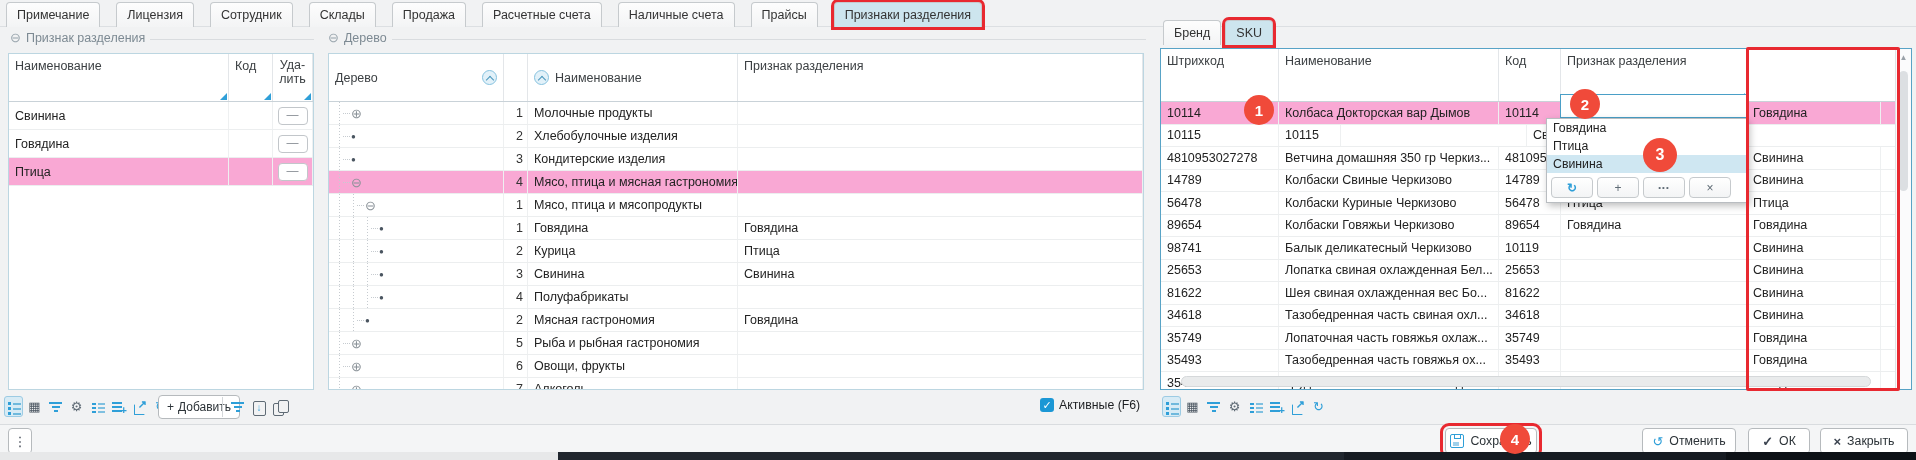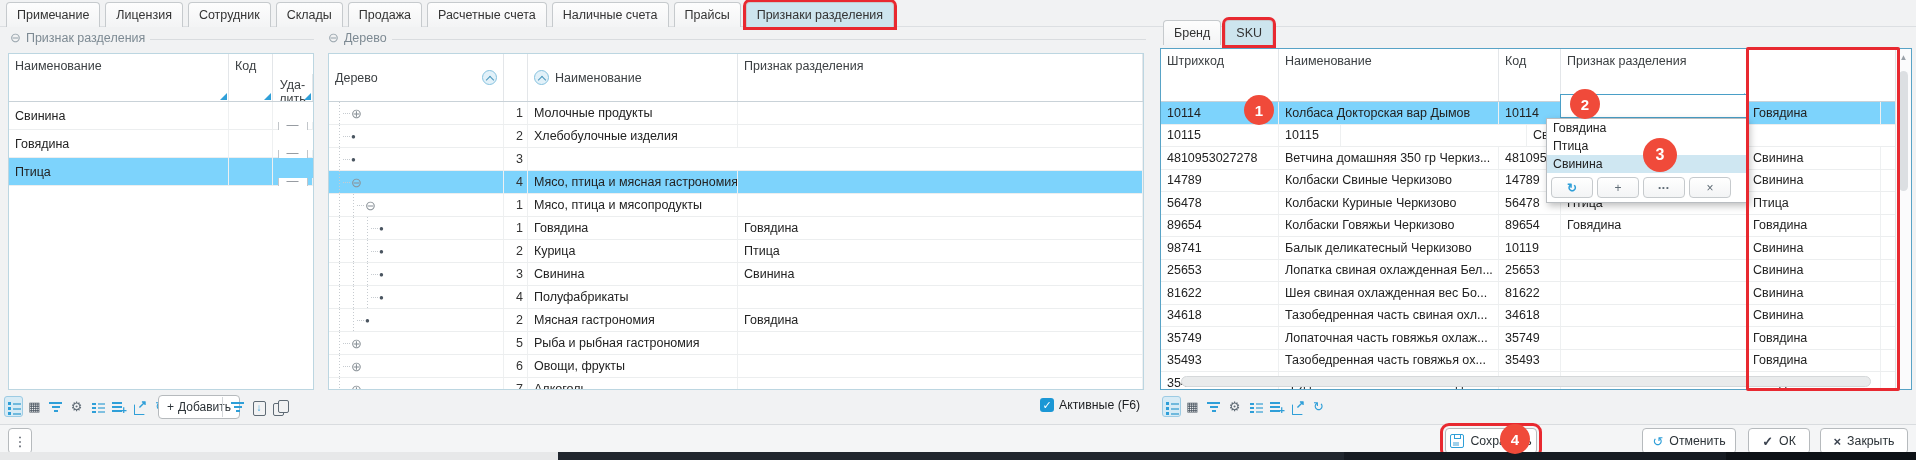--- a/index.html
+++ b/index.html
@@ -2,48 +2,48 @@
 <html><head>
 <meta charset="utf-8">
 <style>
   html,body{margin:0;padding:0;background:#e9eaec;}
   *{box-sizing:border-box;}
   .stage{position:relative;width:1916px;height:460px;background:#f1f2f3;overflow:hidden;
          font-family:"Liberation Sans", sans-serif;color:#222;font-size:12.5px;}
 
   
   .tabbar{position:absolute;left:0;top:0;width:1916px;height:27px;border-bottom:1px solid #dcdfe2;}
-  .tabs{position:absolute;left:6px;top:2px;display:flex;gap:5px;align-items:flex-end;}
+  .tabs{position:absolute;left:6px;top:2px;display:flex;gap:16px;align-items:flex-end;}
   .tab{height:25px;padding:0 10px;display:flex;align-items:center;border:1px solid #c6cacd;border-bottom:none;
        border-radius:4px 4px 0 0;background:linear-gradient(#fdfdfd,#f3f4f5);color:#333;white-space:nowrap;cursor:default;}
   .tab.active{background:#cde5ee;outline:3px solid #e82930;outline-offset:0;z-index:3;}
 
   
   .panel{position:absolute;top:27px;height:365px;}
   .p-left{left:4px;width:314px;}
   .p-mid{left:322px;width:828px;}
   .p-right{left:1155px;top:18px;height:374px;width:757px;}
   .grouphead{position:absolute;left:6px;top:4px;right:4px;display:flex;align-items:center;gap:5px;color:#7d8a93;}
   .collapse{font-size:13px;color:#9aa6ae;line-height:12px;}
   .groupline{flex:1;border-top:1px solid #d9dcdf;margin-top:2px;}
 
   
   .tbl{position:absolute;background:#fff;border:1px solid #bcd6e1;overflow:hidden;}
   .thead{display:flex;border-bottom:1px solid #c9d2d8;color:#3c4043;}
   .th{position:relative;padding:5px 6px;border-right:1px solid #e3e6e9;overflow:hidden;}
   .sorted::after{content:"";position:absolute;right:1px;bottom:1px;border-left:7px solid transparent;border-bottom:7px solid #2f9fd8;}
   .trow{display:flex;border-bottom:1px solid #eceeef;background:#fff;}
-  .trow.selected{background:#7dd3fc;}
+  .trow.selected{background:#f9a8d4;}
   .td{padding:0 6px;border-right:1px solid #eef0f1;white-space:nowrap;overflow:hidden;display:flex;align-items:center;}
 
   
   .flags-tbl{left:4px;top:26px;width:306px;height:337px;}
   .flags-tbl .thead{height:48px;}
   .flags-tbl .trow{height:28px;}
-  .c-name{width:220px;} .c-code{width:44px;} .c-del{width:40px;line-height:1.15;padding:4px 3px;text-align:center;justify-content:center;margin-top:20px;}
+  .c-name{width:220px;} .c-code{width:44px;} .c-del{width:40px;line-height:1.15;padding:4px 3px;text-align:center;justify-content:center;}
   .delbtn{width:30px;height:18px;border:1px solid #c2c6ca;border-radius:4px;background:#fff;color:#8a9096;
           font-size:12px;line-height:15px;text-align:center;cursor:pointer;}
 
   
   .tree-tbl{left:6px;top:26px;width:816px;height:337px;}
   .tree-tbl .thead{height:48px;align-items:stretch;}
   .tree-tbl .trow{height:23px;}
   .c-tree{width:175px;position:relative;} .c-num{width:24px;justify-content:flex-end;padding-right:4px;color:#333;}
   .c-tname{width:210px;} .c-tflag{flex:1;}
   .th.c-tree{display:flex;align-items:center;justify-content:space-between;}
@@ -274,20 +274,21 @@
             <div class="td c-num">2</div>
             <div class="td c-tname">Хлебобулочные изделия</div>
             <div class="td c-tflag"></div>
           </div>
 
           <div class="trow leaf" data-depth="1">
             <div class="td c-tree">
               <span class="tree-glyph">●</span>
             </div>
             <div class="td c-num">3</div>
+            <div class="td c-tname">Кондитерские изделия</div>
             <div class="td c-tflag"></div>
           </div>
 
           <div class="trow branch selected" data-depth="1">
             <div class="td c-tree">
               <span class="tree-glyph">⊖</span>
             </div>
             <div class="td c-num">4</div>
             <div class="td c-tname">Мясо, птица и мясная гастрономия</div>
             <div class="td c-tflag"></div>

